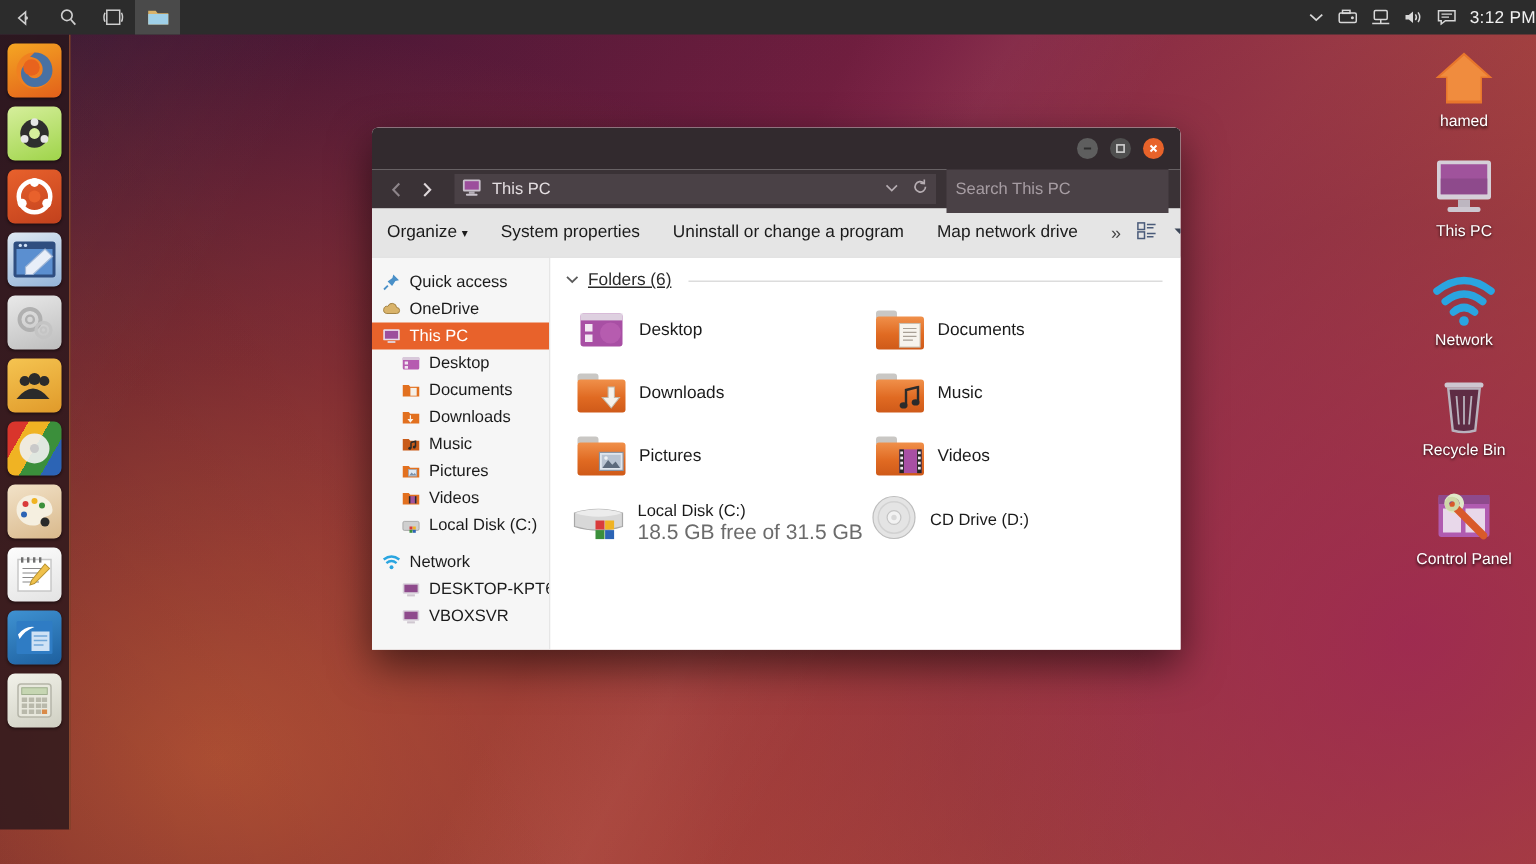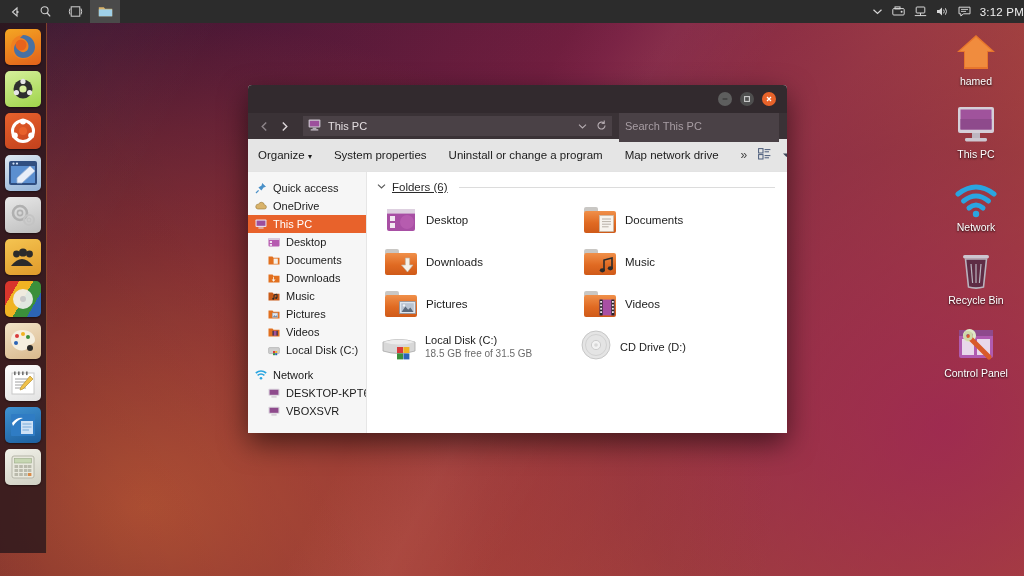--- a/index.html
+++ b/index.html
@@ -113,21 +113,21 @@
     font-size: 12px; color: #9b9398;
   }
   .nav-btn.enabled { color: #ddd6d9; }
   .path-box {
     flex: 1; height: 20px; margin-left: 9px; background: #4a4146;
     display: flex; align-items: center; padding: 0 5px; gap: 7px;
     font-size: 11px; color: #e4dee1;
   }
   .path-tail { margin-left: auto; display: flex; align-items: center; gap: 9px; color: #b6adb2; font-size: 10px; }
   .search-box {
-    width: 160px; height: 20px; margin-left: 7px; background: #4a4146;
+    width: 148px; height: 20px; margin-left: 7px; background: #4a4146;
     display: flex; align-items: center; padding: 16px 6px;
     font-size: 11px; color: #a79da3;
   }
 
   #toolbar {
     height: 25px; background: #e5e5e5; border-bottom: 1px solid #e3e3e3;
     display: flex; align-items: center; padding: 16px 8px;
     font-size: 11.5px; color: #1b1b1b;
   }
   .tb-item { padding: 0 11px; white-space: nowrap; }
@@ -161,21 +161,21 @@
     padding-left: 8px; font-size: 11.5px; color: #1b1b1b;
   }
   .tile-ico { width: 32px; height: 32px; flex: 0 0 32px; position: relative; }
   .drive-tile { width: 50%; display: flex; align-items: center; gap: 8px; padding-left: 4px; }
   .drive-text { font-size: 11px; color: #1b1b1b; line-height: 13px; }
   .drive-bar {
     width: 128px; height: 7px; background: #dcdcdc; margin: 3px 0 3px 0;
     position: relative; overflow: hidden;
   }
   .drive-fill { height: 100%; background: #e8622b; }
-  .drive-sub { font-size: 10px; color: #6b6b6b; }
+  .drive-sub { font-size: 14px; color: #6b6b6b; }
 
   
   .folder { width: 32px; height: 26px; position: relative; margin-top: 3px; }
   .folder .tab {
     position: absolute; top: 0; left: 0; width: 14px; height: 5px;
     background: #c9c7c4; border-radius: 2px 2px 0 0;
   }
   .folder .body {
     position: absolute; top: 4px; left: 0; width: 32px; height: 22px;
     background: linear-gradient(180deg,#f0904a 0%,#e06a22 55%,#cf5a19 100%);

